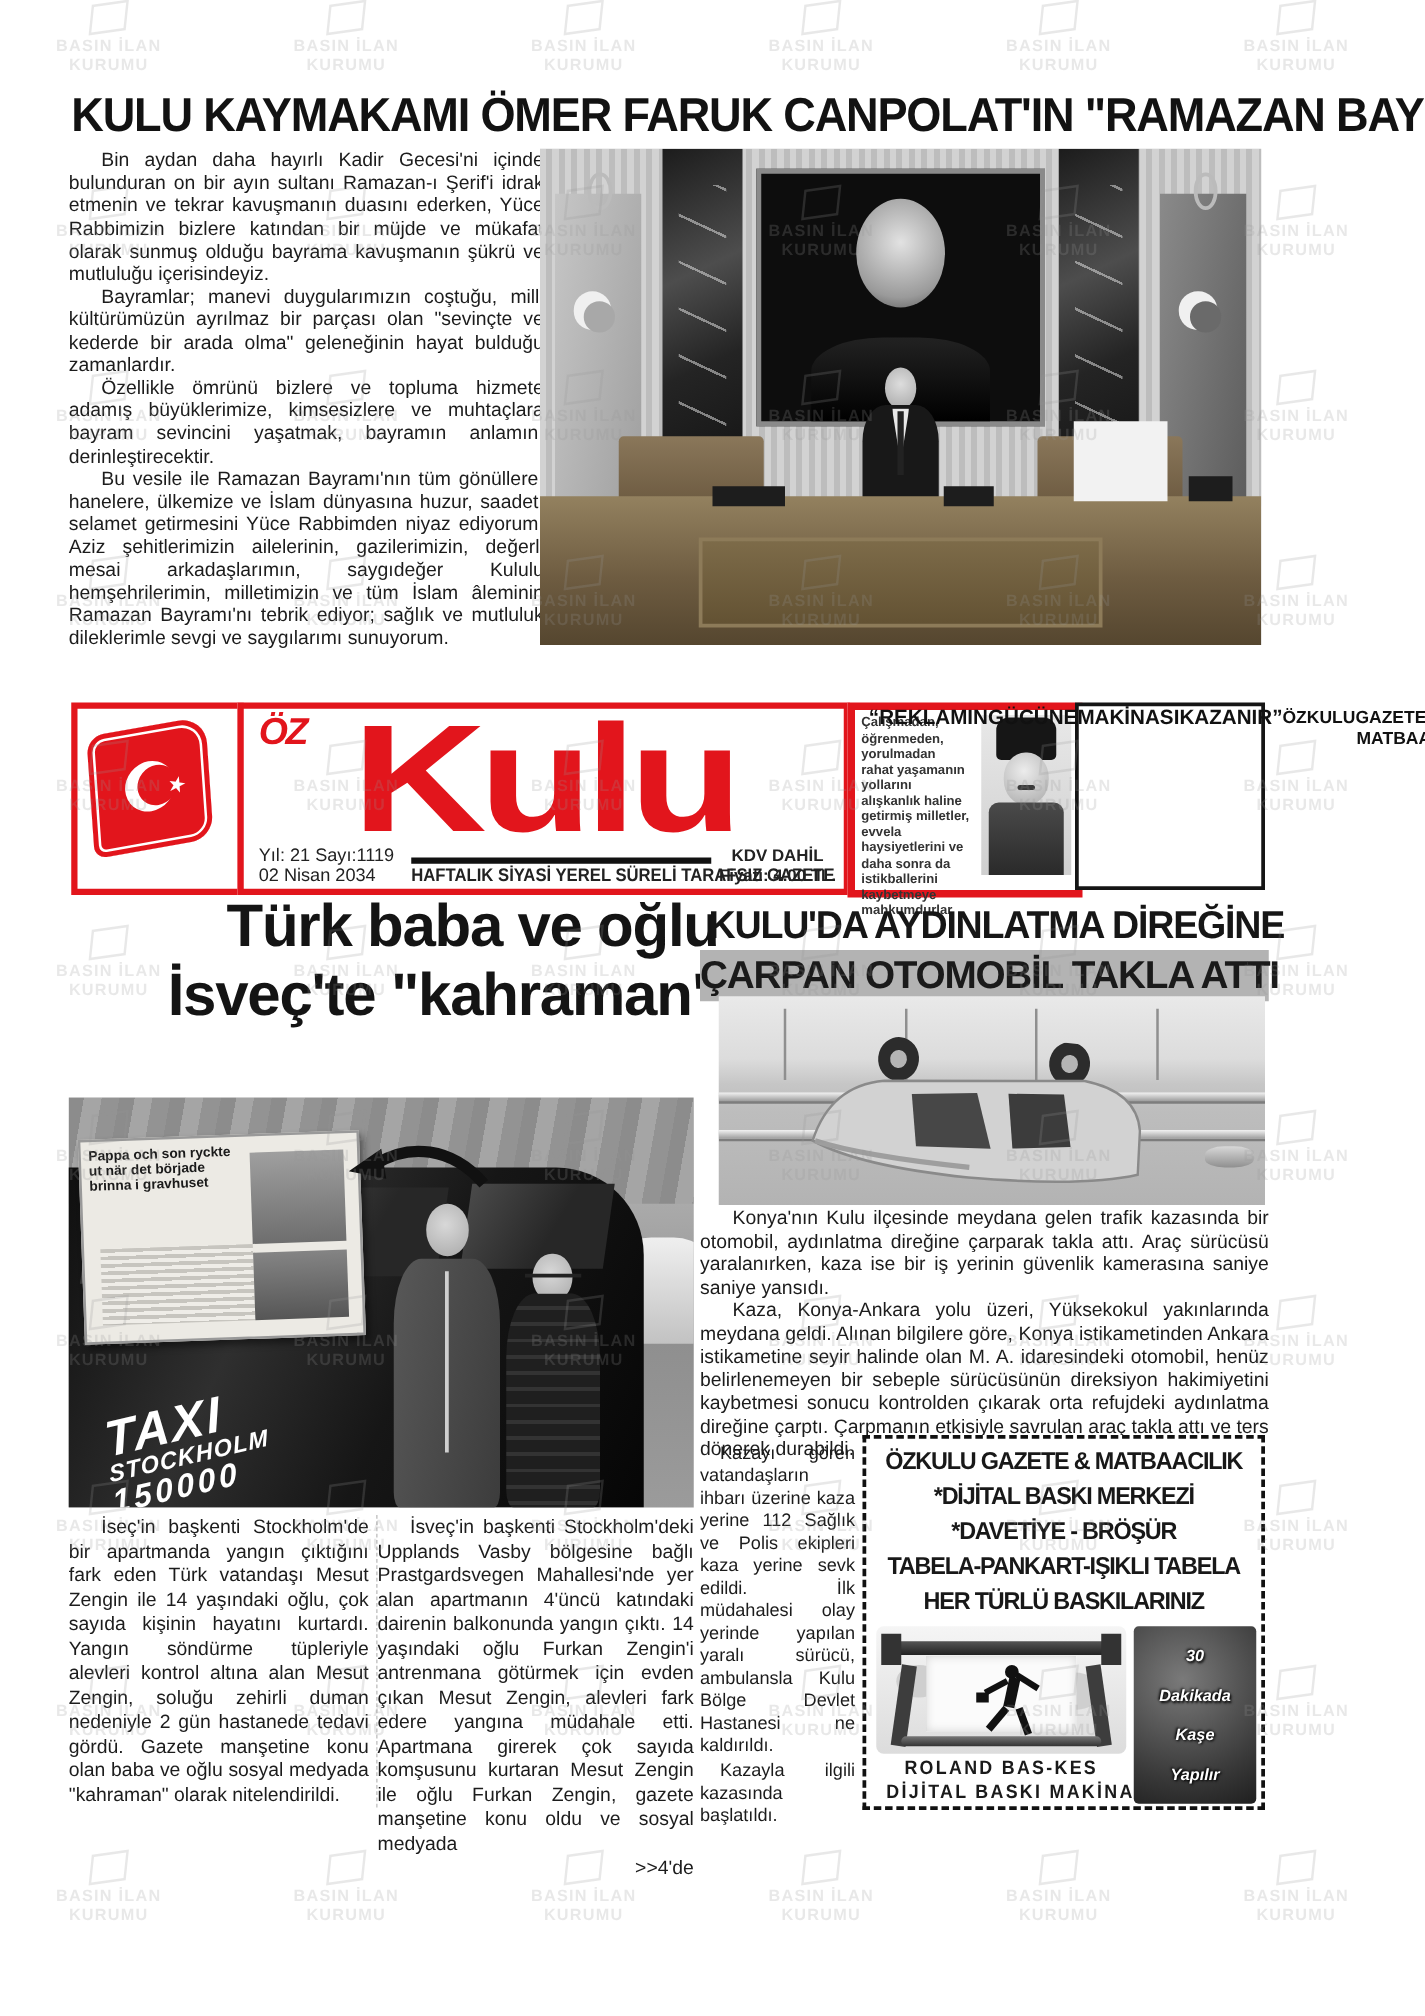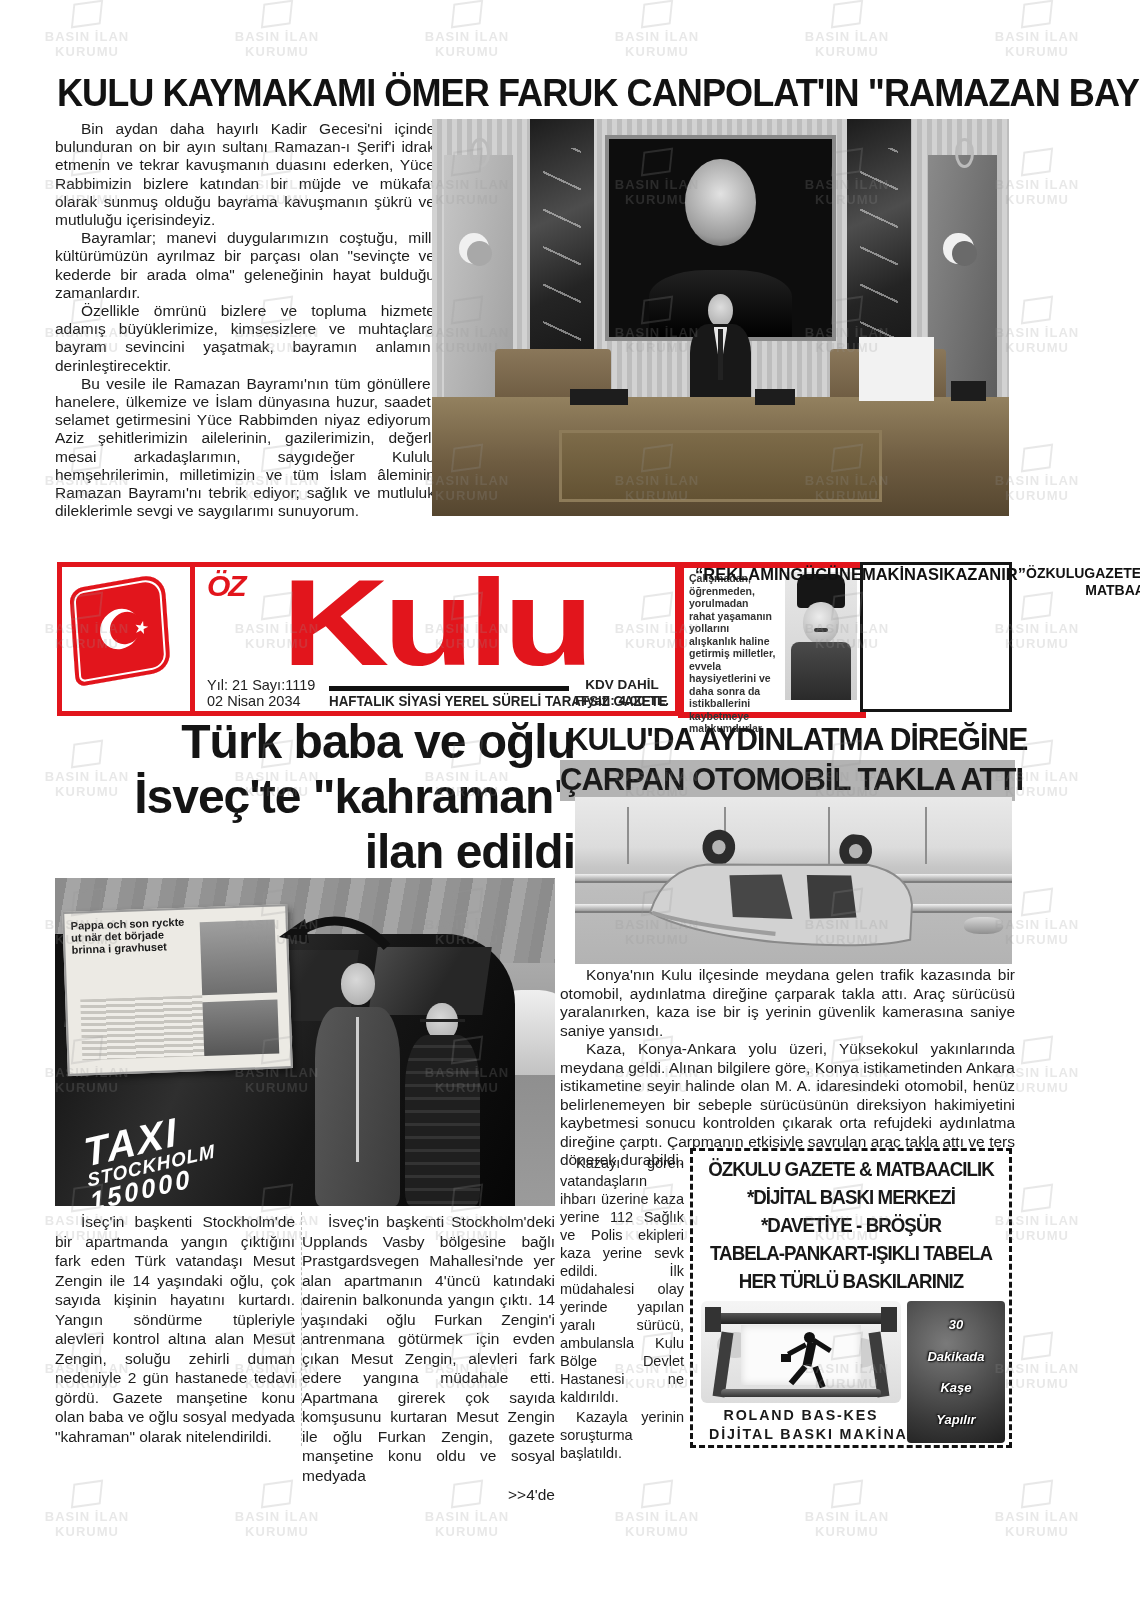--- a/index.html
+++ b/index.html
@@ -598,21 +598,20 @@
     <div class="big">KAZANIR”</div>
     <div class="reklam-gap"></div>
     <div class="small">ÖZKULU</div>
     <div class="small">GAZETE- MATBAA</div>
     <div class="small">0332 641 14 34</div>
   </div>
 
   <div class="abs headline2">
     <div>Türk baba ve oğlu</div>
     <div>İsveç'te "kahraman"</div>
-    <div>ilan edildi</div>
   </div>
 
   <div class="abs headline3a">KULU'DA AYDINLATMA DİREĞİNE</div>
   <div class="abs headline3b">ÇARPAN OTOMOBİL TAKLA ATTI</div>
 
   <div class="abs car-photo">
     <span class="pole" style="left:12%;"></span>
       <span class="pole" style="left:34%;"></span>
     <span class="pole" style="left:58%;"></span>
       <span class="pole" style="left:80%;"></span>
@@ -669,21 +668,21 @@
     </svg>
     <div class="taxi-brand">
       <div class="t1">TAXI</div>
       <div class="t2">STOCKHOLM</div>
       <div class="t3">150000</div>
     </div>
   </div>
 
   <div class="abs narrow-col">
     <p>Kazayı gören vatandaşların ihbarı üzerine kaza yerine 112 Sağlık ve Polis ekipleri kaza yerine sevk edildi. İlk müdahalesi olay yerinde yapılan yaralı sürücü, ambulansla Kulu Bölge Devlet Hastanesi ne kaldırıldı.</p>
-    <p>Kazayla yerinin soruşturma başlatıldı.</p>
+    <p>Kazayla ilgili kazasında başlatıldı.</p>
   </div>
 
   <div class="abs ad-box">
     <div class="adline">ÖZKULU GAZETE &amp; MATBAACILIK</div>
     <div class="adline">*DİJİTAL BASKI MERKEZİ</div>
     <div class="adline">*DAVETİYE - BRÖŞÜR</div>
     <div class="adline">TABELA-PANKART-IŞIKLI TABELA</div>
     <div class="adline">HER TÜRLÜ BASKILARINIZ</div>
     <div class="machine">
       <span class="m-map" style="left:8%;top:30%;width:18%;height:26%;"></span>

